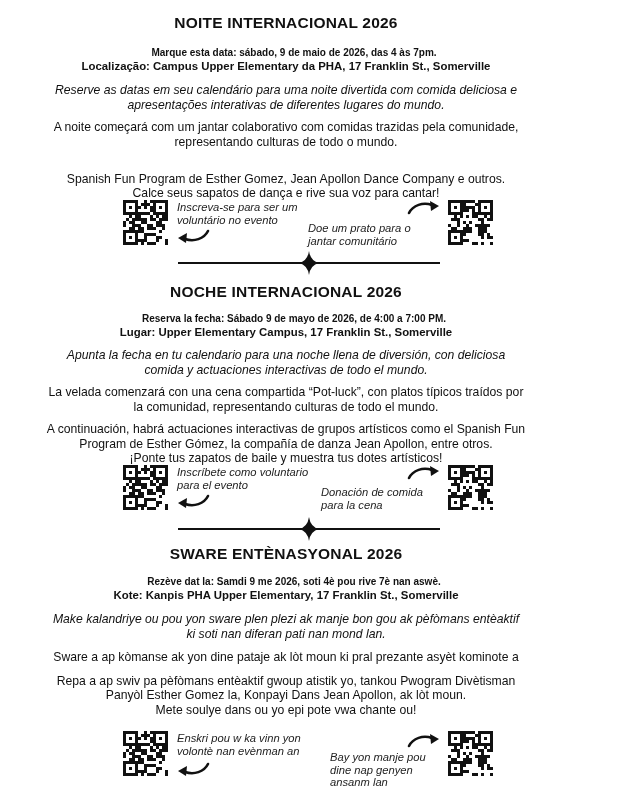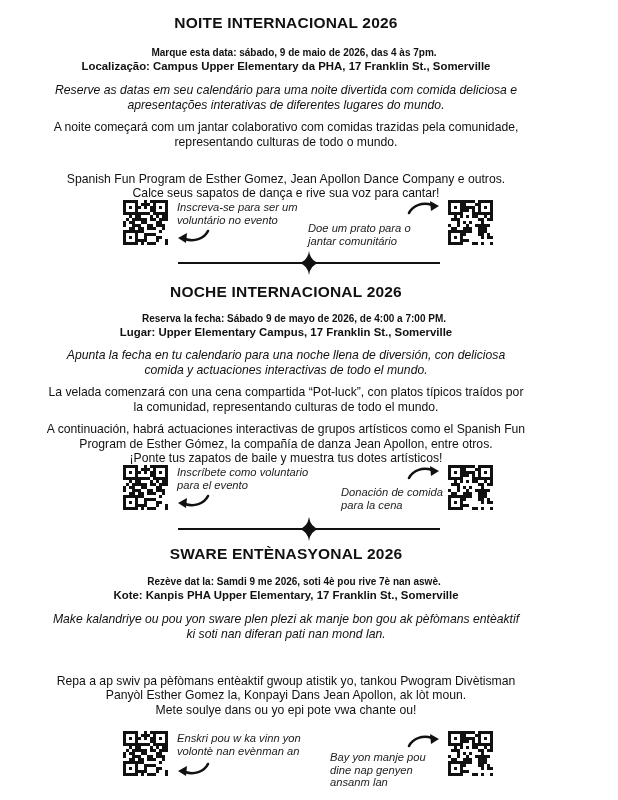--- a/index.html
+++ b/index.html
@@ -806,21 +806,21 @@
     <span>para el evento</span>
   </div>
   <svg class="arrow" style="left:176px; top:30px;" width="34" height="16" viewBox="0 0 34 16">
     <path d="M32 2 C28 10 18 13 9 10" stroke="#111" stroke-width="2.6" fill="none" stroke-linecap="round"></path>
     <path d="M2 9 L11 4 L10 14 Z" fill="#111"></path>
   </svg>
   <svg class="arrow" style="left:407px; top:0px;" width="34" height="16" viewBox="0 0 34 16">
     <path d="M2 14 C6 6 16 3 25 6" stroke="#111" stroke-width="2.6" fill="none" stroke-linecap="round"></path>
     <path d="M32 7 L23 2 L24 12 Z" fill="#111"></path>
   </svg>
-  <div class="qr-label" style="left:321px; top:22px;margin-left:20px;">
+  <div class="qr-label" style="left:321px; top:22px;">
     <span>Donación de comida</span><br>
     <span>para la cena</span>
   </div>
   <div class="qr" style="left:448px; top:1px;">
       <span class="on"></span>
       <span class="on"></span>
       <span class="on"></span>
       <span class="on"></span>
       <span class="on"></span>
       <span class="on"></span>
@@ -1058,21 +1058,21 @@
   <div style="height:12px"></div>
   <p class="date">Rezève dat la: Samdi 9 me 2026, soti 4è pou rive 7è nan aswè.</p>
   <p class="loc">Kote: Kanpis PHA Upper Elementary, 17 Franklin St., Somerville</p>
   <div style="height:10px"></div>
   <p class="intro">
     <span>Make kalandriye ou pou yon sware plen plezi ak manje bon gou ak pèfòmans entèaktif</span><br>
     <span>ki soti nan diferan pati nan mond lan.</span>
   </p>
   <div style="height:9px"></div>
   <p class="para">
-    <br>
+    <span>Sware a ap kòmanse ak yon dine pataje ak lòt moun ki pral prezante asyèt kominote a</span><br>
   </p>
   <div style="height:9px"></div>
   <p class="para">
     <span>Repa a ap swiv pa pèfòmans entèaktif gwoup atistik yo, tankou Pwogram Divètisman</span><br>
     <span>Panyòl Esther Gomez la, Konpayi Dans Jean Apollon, ak lòt moun.</span><br>
     <span>Mete soulye dans ou yo epi pote vwa chante ou!</span>
   </p>
 </div>
 
 <div class="qr-row" style="top:730px;">

